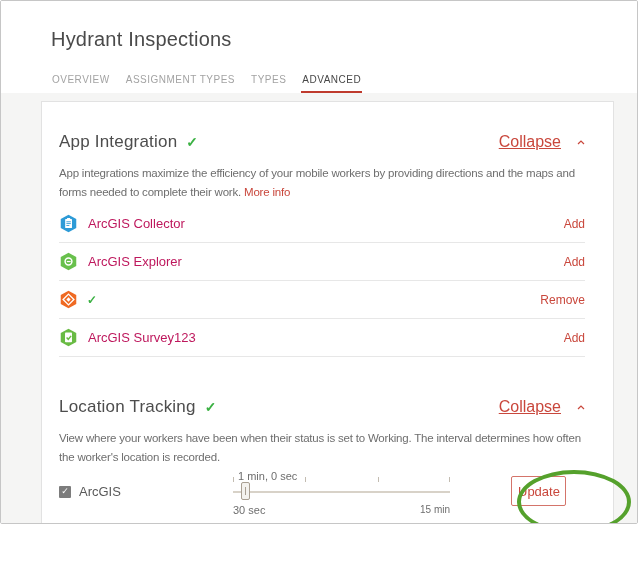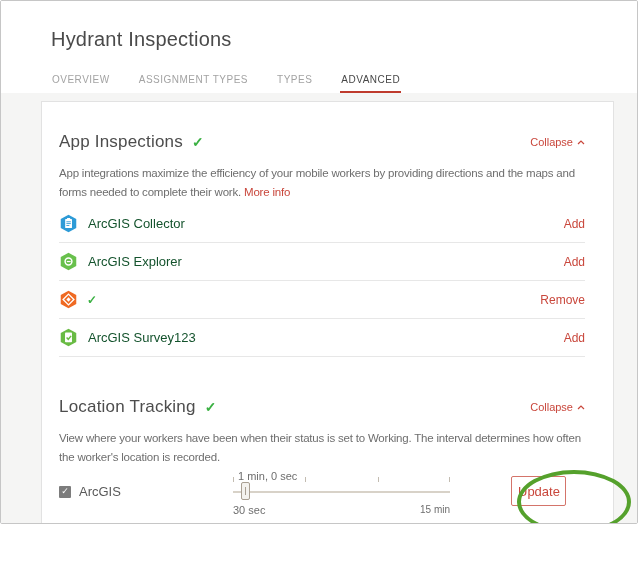--- a/index.html
+++ b/index.html
@@ -10,56 +10,56 @@
     border:1px solid #c6c6c6;border-radius:2px;
     font-family:"Liberation Sans",sans-serif;
     overflow:hidden;background:#fff;
   }
   
   .header{position:relative;height:92px;background:#fff;}
   .page-title{
     position:absolute;left:50px;top:27px;
     font-size:20px;font-weight:400;color:#4a4a4a;letter-spacing:.2px;
   }
-  .tabs{position:absolute;left:50px;bottom:0;display:flex;gap:27px;}
+  .tabs{position:absolute;left:50px;bottom:0;display:flex;gap:14px;}
   .tab{
     font-size:10px;letter-spacing:.5px;color:#a3a3a3;
     padding:0 1px 8px 1px;cursor:pointer;white-space:nowrap;
   }
   .tab.active{color:#474747;border-bottom:2px solid #bf3a2d;padding-bottom:6px;}
   
   .content-bg{height:486px;background:#f5f5f4;padding-top:8px;}
   .card{
     margin-left:40px;width:573px;height:448px;
     background:#fff;border:1px solid #e2e2e2;
     padding:0 28px 0 17px;position:relative;
   }
   .section-head{display:flex;align-items:center;}
   .section-head.first{padding-top:30px;}
   .section-head.second{margin-top:40px;}
   .section-title{font-size:17px;font-weight:400;color:#4d4d4d;letter-spacing:.2px;}
   .head-check{margin-left:9px;color:#3bb143;font-size:14px;font-weight:700;}
   .collapse-link{
-    margin-left:auto;display:flex;align-items:center;gap:4px;
-    color:#c9473c;font-size:11px;cursor:pointer;
+    margin-left:auto;display:flex;align-items:center;gap:16px;
+    color:#c9473c;font-size:16px;cursor:pointer;text-decoration:underline;
   }
   .chev{display:block;}
   .desc{
     margin-top:12px;font-size:11.5px;letter-spacing:-.2px;
     color:#6e6e6e;line-height:18.5px;max-width:528px;
   }
   .link-red{color:#c9473c;cursor:pointer;text-decoration:none;}
   
   .app-rows{margin-top:4px;}
   .app-row{
     height:38px;display:flex;align-items:center;
     border-bottom:1px solid #e7e7e7;
   }
   .app-icon{width:19px;height:19px;flex:0 0 19px;}
-  .app-name{margin-left:10px;font-size:13px;color:#14532d;}
+  .app-name{margin-left:10px;font-size:13px;color:#be185d;}
   .row-check{margin-left:9px;color:#3bb143;font-size:12px;font-weight:700;}
   .row-action{margin-left:auto;font-size:12px;color:#c9473c;cursor:pointer;}
   
   .control-row{position:relative;margin-top:8px;height:56px;}
   .enable-wrap{position:absolute;left:0;top:10px;display:flex;align-items:center;}
   .checkbox{
     width:12px;height:12px;background:#7c7c7c;border-radius:1px;
     display:flex;align-items:center;justify-content:center;
     color:#fff;font-size:9px;line-height:1;cursor:pointer;
   }
@@ -99,21 +99,21 @@
       <div class="tab">ASSIGNMENT TYPES</div>
       <div class="tab">TYPES</div>
       <div class="tab active">ADVANCED</div>
     </div>
   </div>
 
   <div class="content-bg">
     <div class="card">
 
       <div class="section-head first">
-        <span class="section-title">App Inspections</span>
+        <span class="section-title">App Integration</span>
         <span class="head-check">✓</span>
         <span class="collapse-link">
           <span>Collapse</span>
           <svg class="chev" width="8" height="5" viewBox="0 0 8 5">
               <polyline points="1,4 4,1 7,4" fill="none" stroke="#c9473c" stroke-width="1.2"></polyline>
             </svg>
         </span>
       </div>
       <div class="desc">
         <span>App integrations maximize the efficiency of your mobile workers by providing directions and the maps and forms needed to complete their work.</span>

